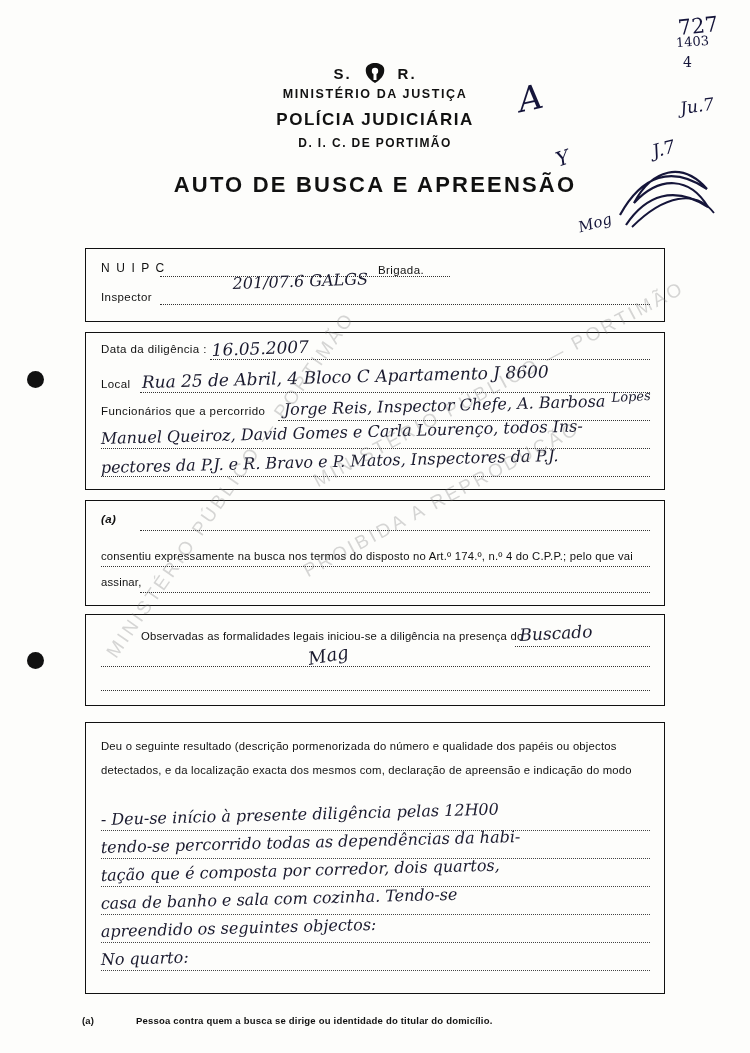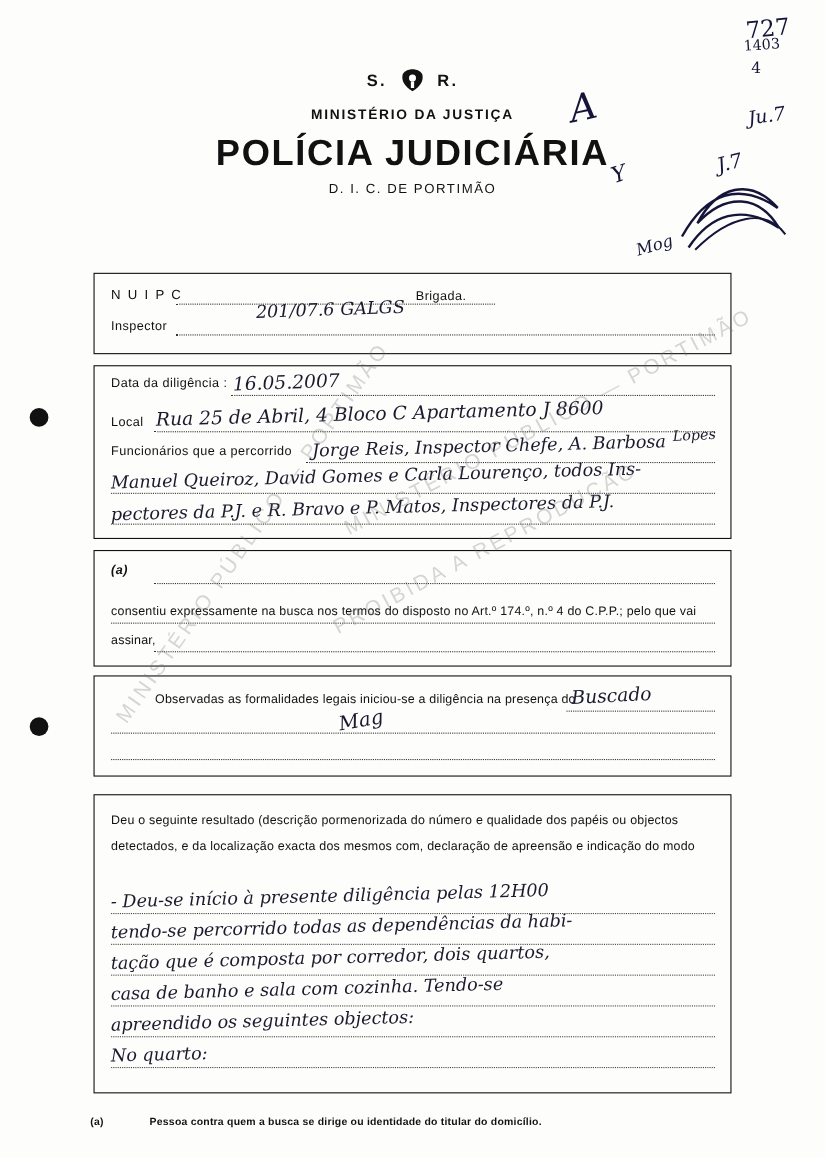--- a/index.html
+++ b/index.html
@@ -43,31 +43,31 @@
     width: 26px;
     height: 22px;
     position: relative;
     display: inline-block;
   }
   .crest svg { display:block; }
   .ministerio {
     font-size: 12.5px;
     font-weight: bold;
     letter-spacing: 1.6px;
-    margin-top: 13px;
+    margin-top: 3px;
   }
   .pj-title {
-    font-size: 33px;
+    font-size: 17px;
     font-weight: bold;
     letter-spacing: 1.5px;
     margin-top: 9px;
   }
   .dic {
     font-size: 12px;
-    font-weight: normal;
+    font-weight: bold;
     letter-spacing: 1.4px;
     margin-top: 6px;
   }
   .auto-title {
     font-size: 22px;
     font-weight: bold;
     letter-spacing: 2.2px;
     margin-top: 22px;
   }
 
@@ -212,20 +212,21 @@
           <path d="M13 1 C 9 1, 5 3, 4 6 C 3 11, 5 16, 13 21 C 21 16, 23 11, 22 6 C 21 3, 17 1, 13 1 Z" fill="#111"></path>
           <circle cx="13" cy="9" r="3.2" fill="#fff"></circle>
           <rect x="11.5" y="12" width="3" height="6" fill="#fff"></rect>
         </svg>
       </span>
       <span>R.</span>
     </div>
     <div class="ministerio">MINISTÉRIO DA JUSTIÇA</div>
     <div class="pj-title">POLÍCIA JUDICIÁRIA</div>
     <div class="dic">D. I. C. DE PORTIMÃO</div>
+    <div class="auto-title">AUTO DE BUSCA E APREENSÃO</div>
   </div>
 
   <div class="box" style="left:85px; top:248px; width:580px; height:74px;"></div>
 
   <div class="lbl sp" style="left:101px; top:261px; font-size:12px;">N U I P C</div>
   <div class="line" style="left:160px; top:276px; width:290px;"></div>
   <div class="hand" style="left:233px; top:274px; font-size:16px; transform:rotate(-2deg);">201/07.6 GALGS</div>
   <div class="lbl" style="left:378px; top:264px;">Brigada.</div>
 
   <div class="lbl" style="left:101px; top:291px;">Inspector</div>

